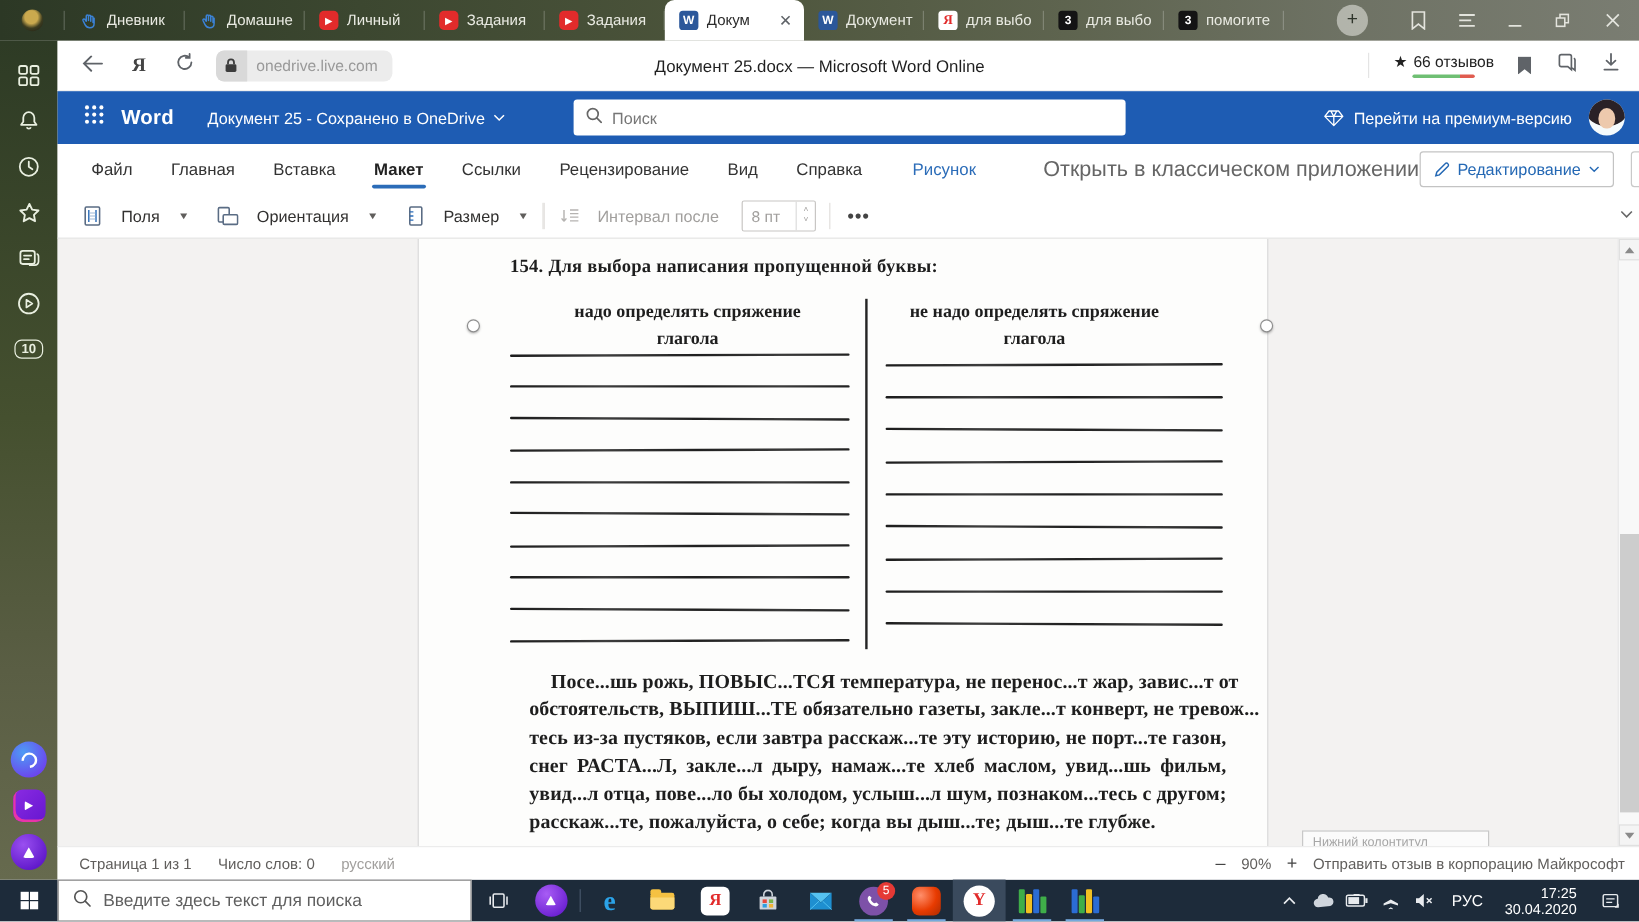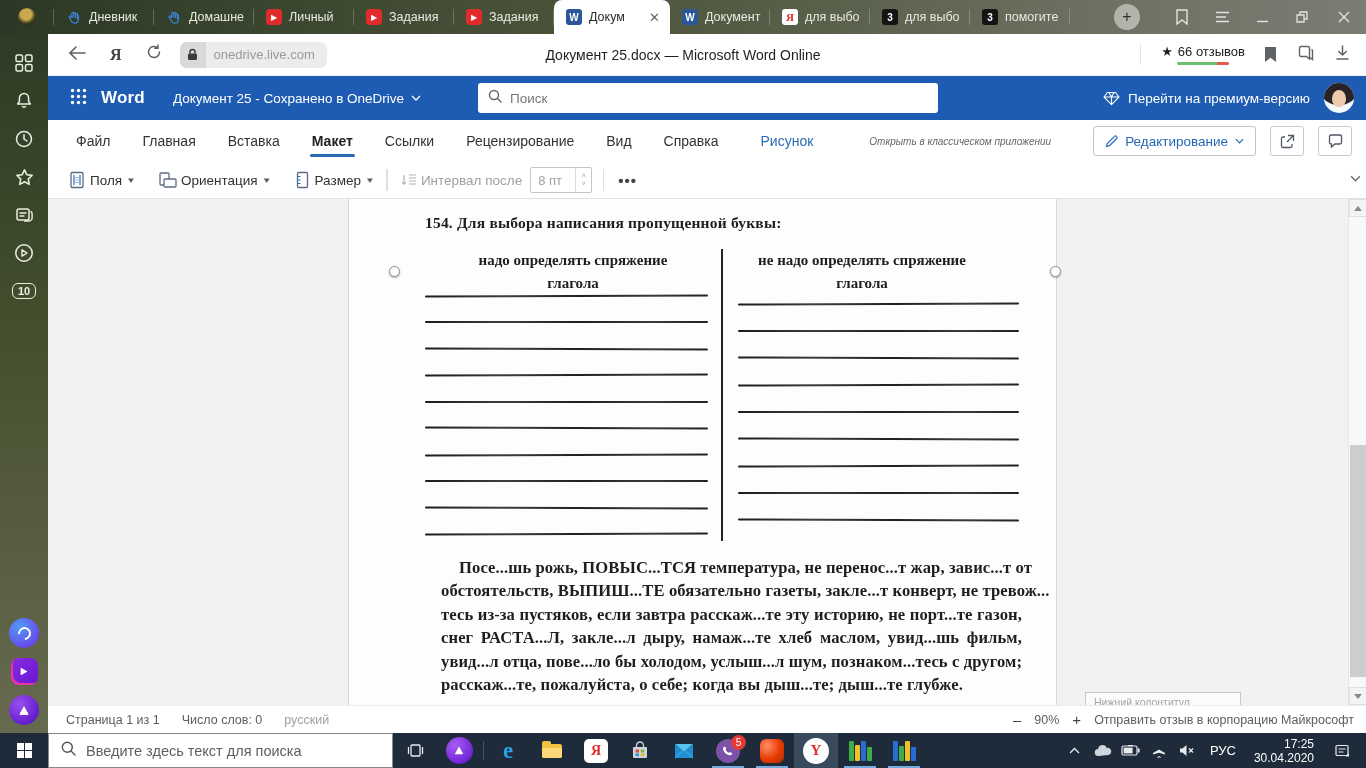--- a/index.html
+++ b/index.html
@@ -74,29 +74,29 @@
   #avatar .hair { position:absolute; inset:-2px -2px 8px -2px; border-radius:50%; background:#2a2126; }
   #avatar .face { position:absolute; left:8px; top:7px; width:14px; height:17px; border-radius:50% 50% 46% 46%; background:#edc9ad; }
 
   
   #ribbontabs { height:42px; background:#fff; display:flex; align-items:center; font-size:14px; color:#333; }
   .rtab { padding:0 4px; margin:16px 12px; height:42px; display:flex; align-items:center; position:relative; white-space:nowrap; }
   .rtab:first-child { margin-left:24px; }
   .rtab.active { font-weight:bold; color:#222; }
   .rtab.active:after { content:""; position:absolute; left:2px; right:2px; bottom:5px; height:3px; background:#2b6cb8; border-radius:2px; }
   .rtab.ctx { color:#2b6cb8; margin-left:22px; }
-  #open-classic { color:#666; font-size:10px; margin-left:40px; white-space:nowrap;font-style:italic; }
+  #open-classic { color:#666; font-size:18px; margin-left:40px; white-space:nowrap; }
   #ribbontabs-right { margin-left:auto; display:flex; align-items:center; gap:14px; padding-right:14px; }
   #edit-btn { height:30px; border:1px solid #c3c3c3; border-radius:3px; display:flex; align-items:center; gap:7px;
     padding:0 11px; color:#2468b4; font-size:13.5px; white-space:nowrap; }
   .sqbtn { width:34px; height:30px; border:1px solid #c9c9c9; border-radius:3px; display:flex; align-items:center; justify-content:center; color:#4f5864; }
 
   
   #rtoolbar { height:37px; background:#fff; border-bottom:1px solid #e1e1e1; display:flex; align-items:center; font-size:13.5px; color:#323130; position:relative; }
-  .tgroup { display:flex; align-items:center; gap:4px; padding:0 11px; height:100%; white-space:nowrap; }
+  .tgroup { display:flex; align-items:center; gap:15px; padding:0 11px; height:100%; white-space:nowrap; }
   .tgroup:first-child { padding-left:20px; }
   .chev { font-size:10px; color:#605e5c; transform:scaleY(.8); }
   .tdivider { width:1px; height:22px; background:#e1dfdd; }
   .tgroup.disabled { color:#a19f9d; }
   .stepper { width:62px; height:26px; border:1px solid #c8c6c4; border-radius:2px; display:flex; align-items:center; margin-left:4px; }
   .stepper .val { flex:1; padding-left:7px; font-size:13px; color:#a19f9d; }
   .stepper .updown { width:16px; height:100%; border-left:1px solid #dcdcdc; display:flex; flex-direction:column; align-items:center; justify-content:center; color:#a19f9d; font-size:7px; line-height:8px; }
   #more-cmds { font-size:15px; font-weight:bold; color:#444; letter-spacing:1px; padding:0 14px; }
   #ribbon-collapse { position:absolute; right:5px; top:8px; color:#666; }
 

